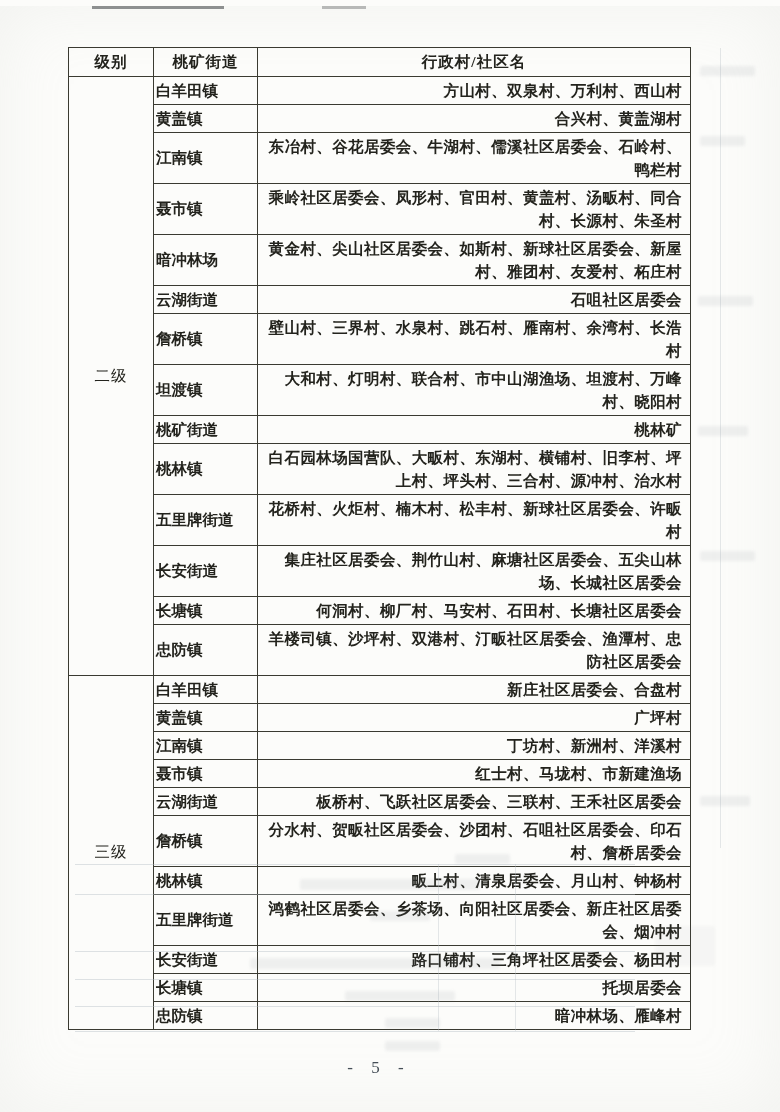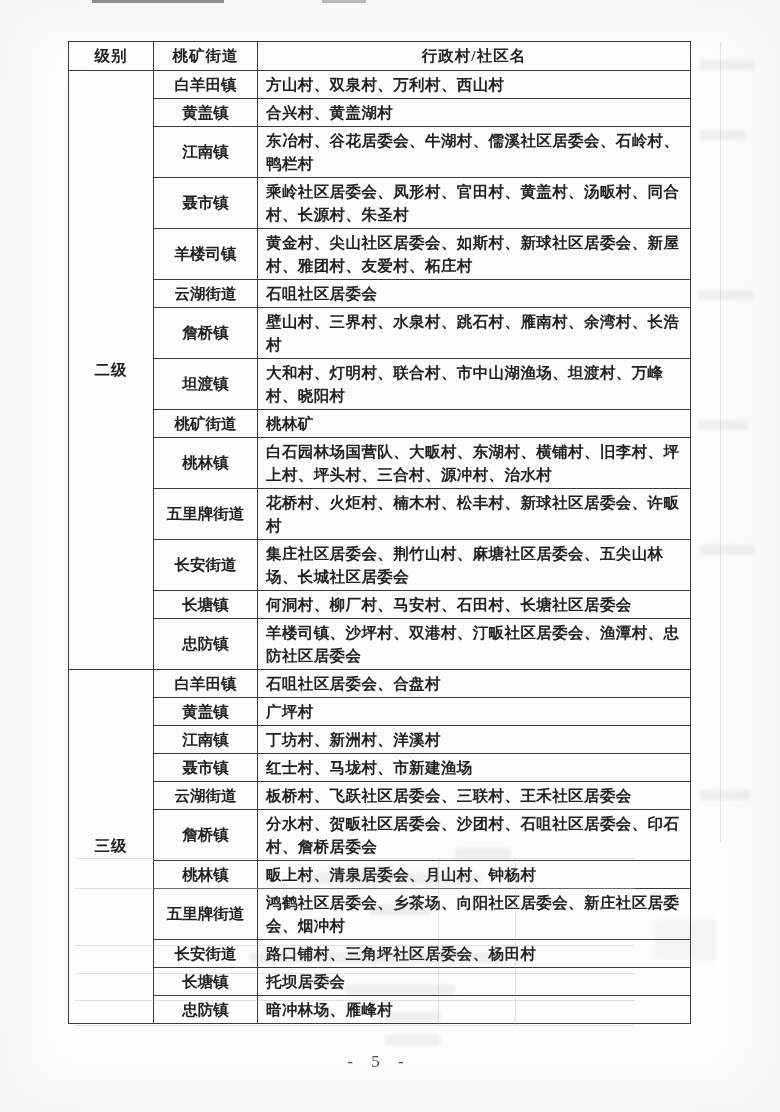--- a/index.html
+++ b/index.html
@@ -11,20 +11,21 @@
     height: 1112px;
     position: relative;
     background: #fcfcfa;
     overflow: hidden;
     font-family: "Liberation Serif", "DejaVu Serif", serif;
   }
   .page {
     position: absolute;
     inset: 0;
     box-shadow: inset 0 0 70px rgba(195,198,195,0.18);
+    margin-top: 6px;
   }
   
   .doc-table {
     position: absolute;
     left: 68px;
     top: 41px;
     width: 622px;
     border-collapse: collapse;
     table-layout: fixed;
     color: #23231d;
@@ -38,32 +39,32 @@
     height: 26px;
     font-size: 15.5px;
     font-weight: bold;
     text-align: center;
     letter-spacing: 1px;
     padding: 1px 2px;
   }
   .level-cell {
     text-align: center;
     font-size: 15.5px;
-    font-weight: bold;
+    font-weight: normal;
     letter-spacing: 1px;
   }
   .township-cell {
-    text-align: center;
+    text-align: left;
     font-size: 15.5px;
     font-weight: bold;
     padding: 2px 2px;
     line-height: 22px;
   }
   .villages-cell {
-    text-align: left;
+    text-align: right;
     font-size: 15.5px;
     font-weight: bold;
     padding: 2px 8px;
     line-height: 23px;
     letter-spacing: 0.4px;
   }
   
   .page-number {
     position: absolute;
     left: 68px;
@@ -132,21 +133,21 @@
         </tr>
         <tr>
           <td class="township-cell">江南镇</td>
           <td class="villages-cell">东冶村、谷花居委会、牛湖村、儒溪社区居委会、石岭村、鸭栏村</td>
         </tr>
         <tr>
           <td class="township-cell">聂市镇</td>
           <td class="villages-cell">乘岭社区居委会、凤形村、官田村、黄盖村、汤畈村、同合村、长源村、朱圣村</td>
         </tr>
         <tr>
-          <td class="township-cell">羊楼司镇</td>
+          <td class="township-cell">暗冲林场</td>
           <td class="villages-cell">黄金村、尖山社区居委会、如斯村、新球社区居委会、新屋村、雅团村、友爱村、柘庄村</td>
         </tr>
         <tr>
           <td class="township-cell">云湖街道</td>
           <td class="villages-cell">石咀社区居委会</td>
         </tr>
         <tr>
           <td class="township-cell">詹桥镇</td>
           <td class="villages-cell">壁山村、三界村、水泉村、跳石村、雁南村、余湾村、长浩村</td>
         </tr>
@@ -174,21 +175,21 @@
           <td class="township-cell">长塘镇</td>
           <td class="villages-cell">何洞村、柳厂村、马安村、石田村、长塘社区居委会</td>
         </tr>
         <tr>
           <td class="township-cell">忠防镇</td>
           <td class="villages-cell">羊楼司镇、沙坪村、双港村、汀畈社区居委会、渔潭村、忠防社区居委会</td>
         </tr>
         <tr>
           <td class="level-cell" rowspan="11">三级</td>
           <td class="township-cell">白羊田镇</td>
-          <td class="villages-cell">石咀社区居委会、合盘村</td>
+          <td class="villages-cell">新庄社区居委会、合盘村</td>
         </tr>
         <tr>
           <td class="township-cell">黄盖镇</td>
           <td class="villages-cell">广坪村</td>
         </tr>
         <tr>
           <td class="township-cell">江南镇</td>
           <td class="villages-cell">丁坊村、新洲村、洋溪村</td>
         </tr>
         <tr>

